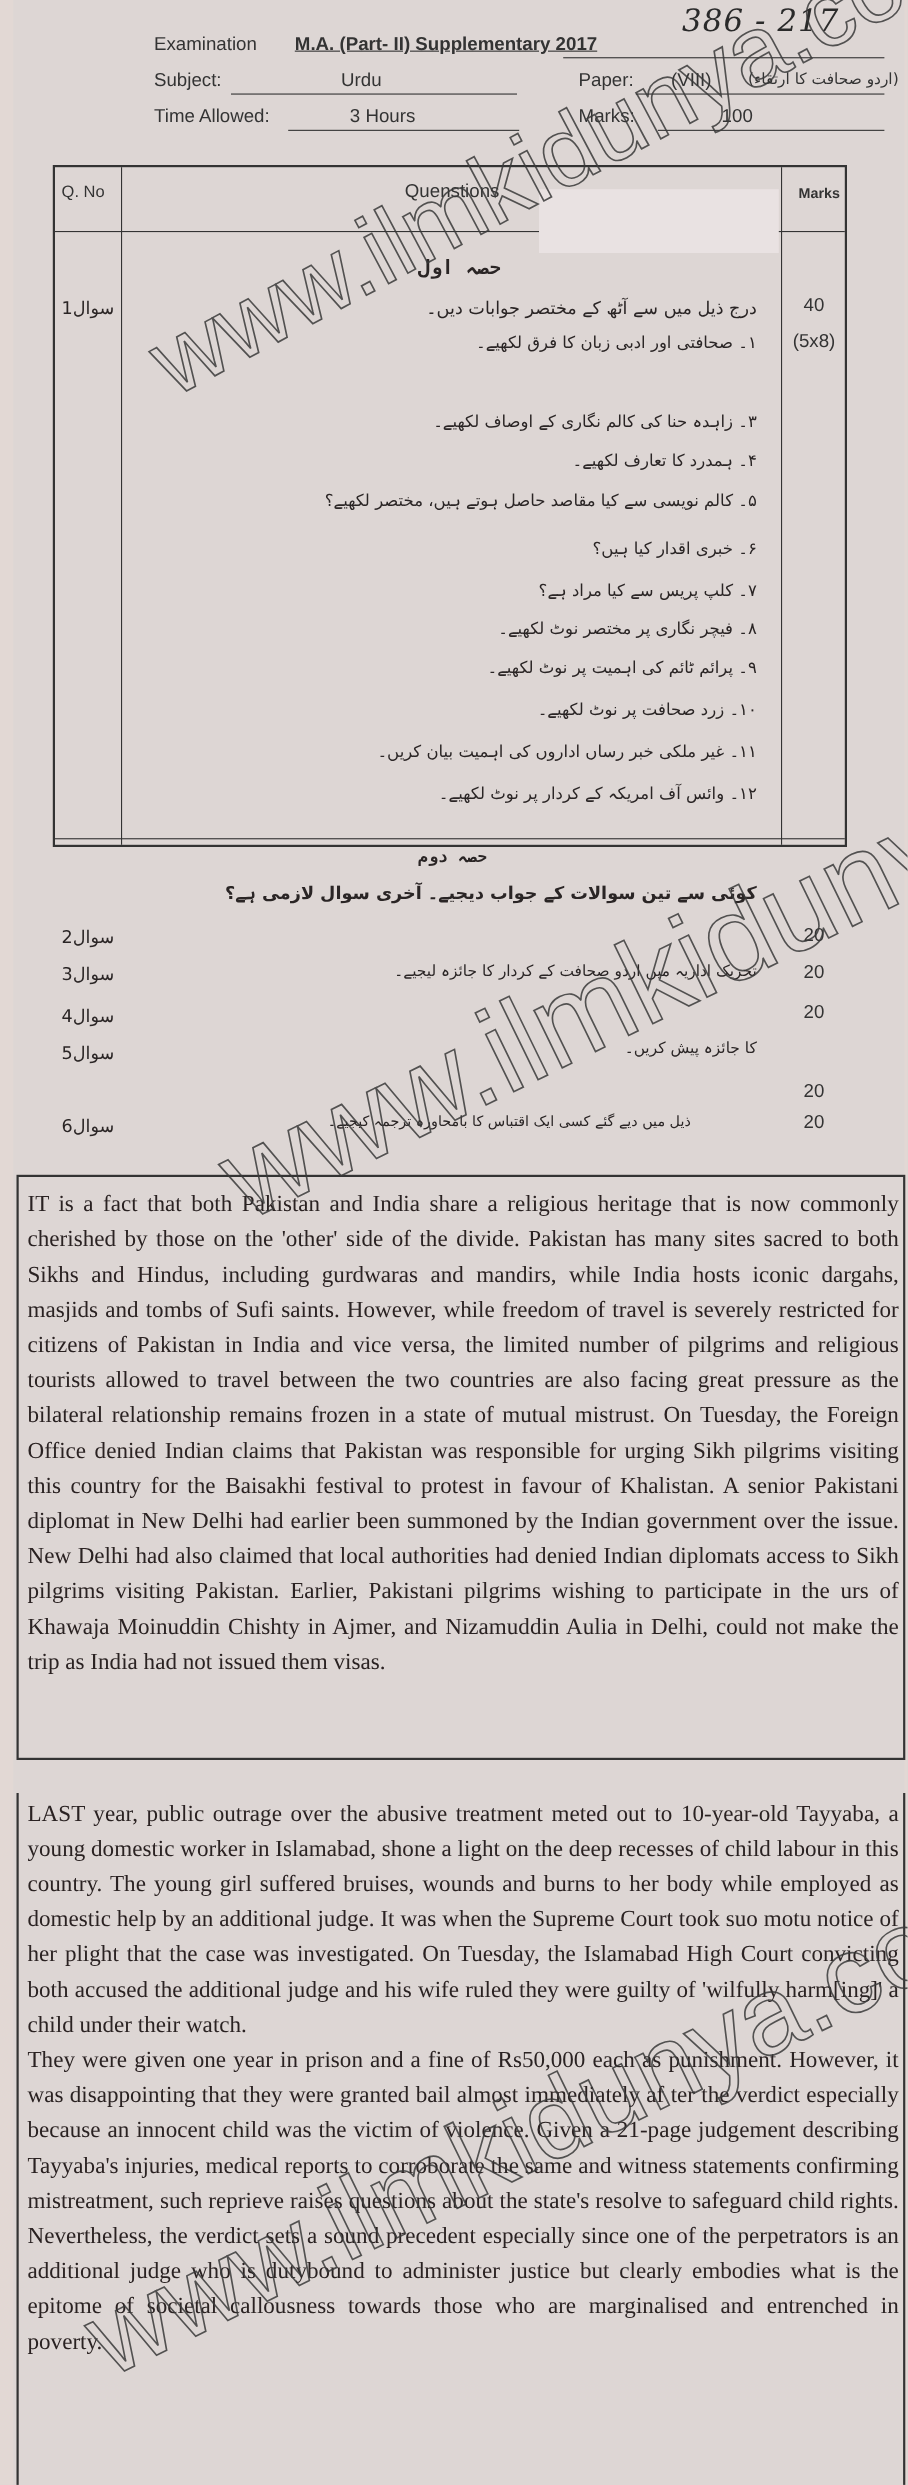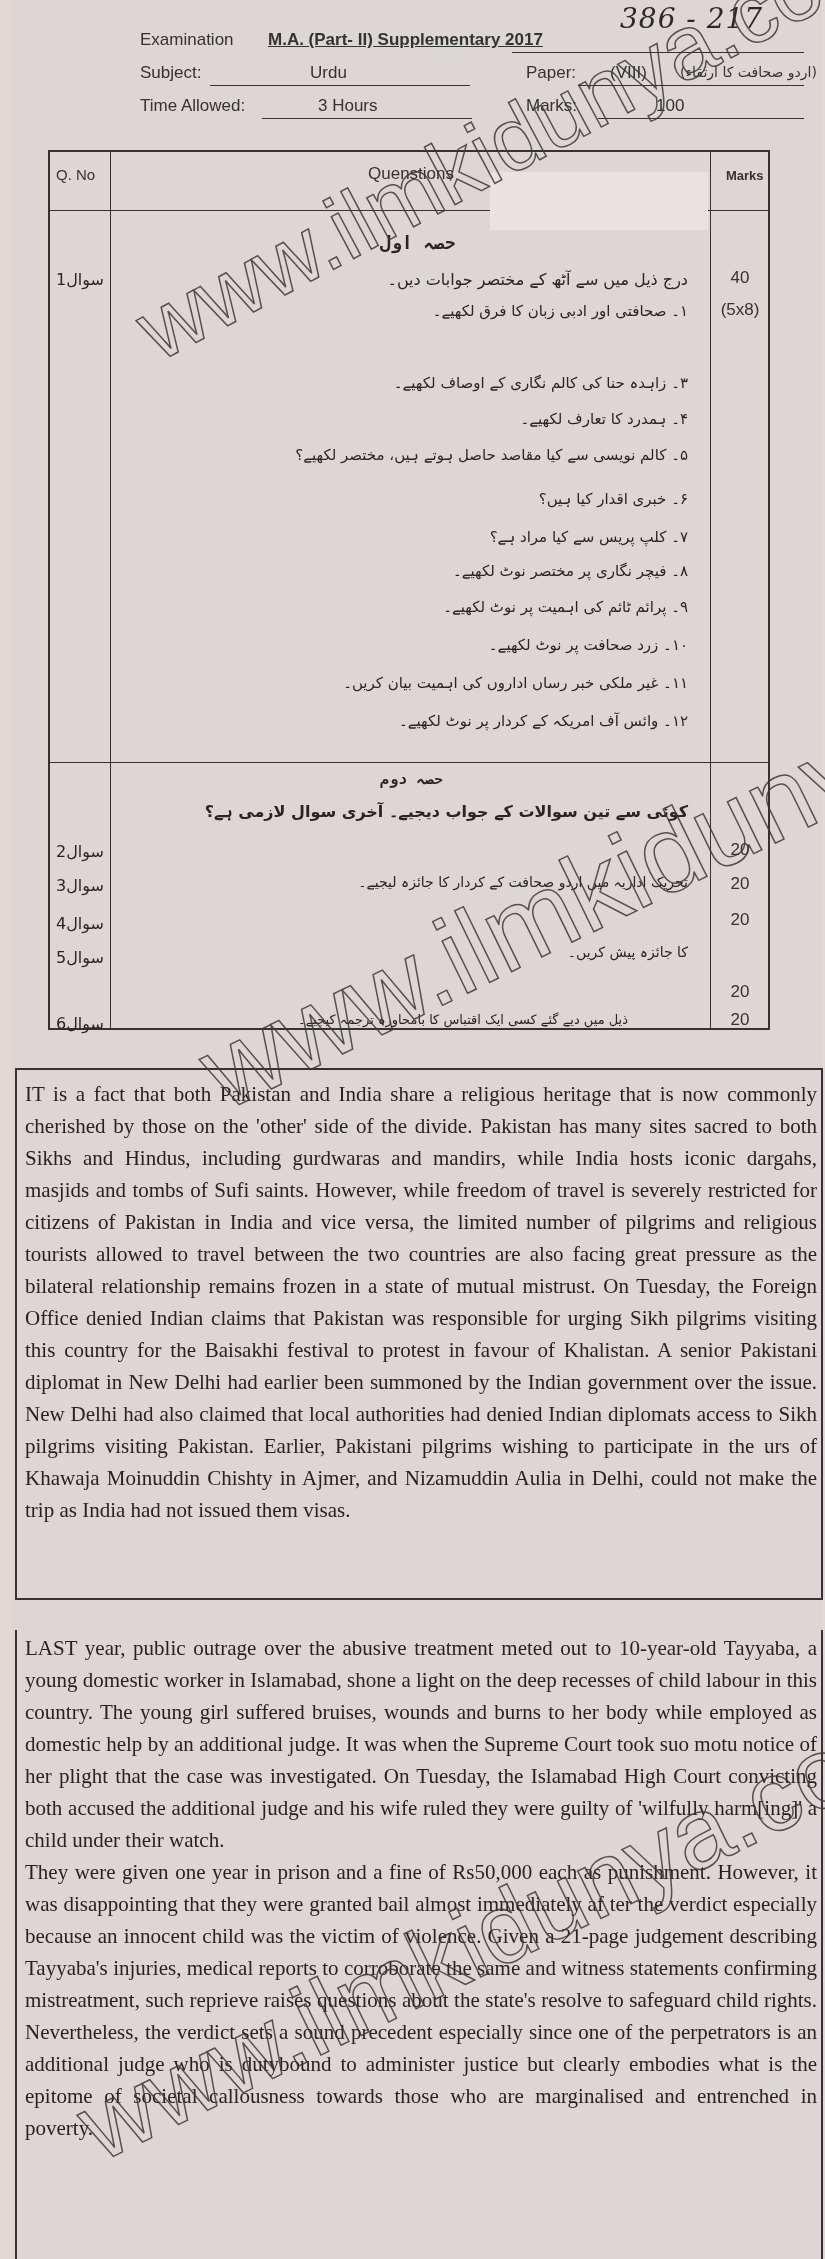--- a/index.html
+++ b/index.html
@@ -20,21 +20,21 @@
   .handwritten {
     position: absolute; left: 620px; top: 2px; font-size: 28px; font-style: italic;
     font-family: "DejaVu Serif", serif; color: #2a2a2a; letter-spacing: 1px;
   }
   .hdr-val { position: absolute; font-size: 17px; color: #333; }
   .exam-title { font-weight: bold; text-decoration: underline; }
   .urdu { direction: rtl; font-family: "DejaVu Sans", sans-serif; }
 
   
   .qtable {
-    position: absolute; left: 48px; top: 150px; width: 722px; height: 880px;
+    position: absolute; left: 48px; top: 150px; width: 722px; height: 620px;
     border: 2px solid #333; box-sizing: border-box;
   }
   .vline { position: absolute; top: 0; bottom: 0; border-left: 1.5px solid #333; }
   .hline { position: absolute; left: 0; right: 0; border-top: 1.5px solid #333; }
   .th { position: absolute; font-size: 15px; color: #333; }
   .th-marks { font-size: 13px; font-weight: bold; }
   .th-q { font-size: 17px; }
   .masked { position: absolute; background: #e9e2e2; }
   .sec-title { position: absolute; font-size: 18px; font-weight: bold; direction: rtl; font-family: Liberation Mono, monospace; }
   .qno { position: absolute; left: 0; width: 58px; text-align: left; font-size: 16px; direction: rtl; font-family: "DejaVu Sans", sans-serif; padding-left: 6px;}

